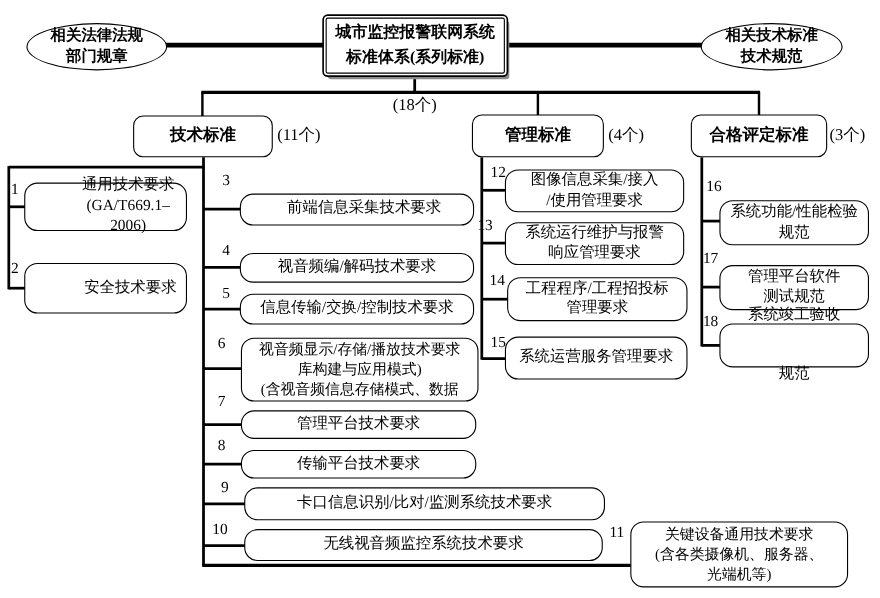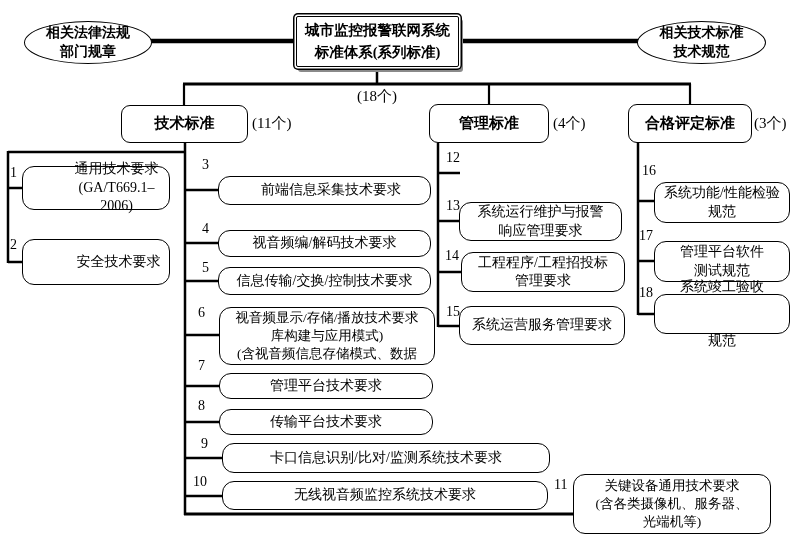--- a/index.html
+++ b/index.html
@@ -161,22 +161,26 @@
   </div>
 
   <div class="num" style="left:554px;top:478px;">11</div>
   <div class="node small" style="left:573px;top:474px;width:198px;height:60px;">
     <span>关键设备通用技术要求</span>
     <span>(含各类摄像机、服务器、</span>
     <span>光端机等)</span>
   </div>
 
   <div class="num" style="left:446px;top:151px;">12</div>
-
-  <div class="num" style="left:446px;top:199px;">13</div>
+  <div class="node" style="left:459px;top:154px;width:163px;height:39px;">
+    <span>图像信息采集/接入</span>
+    <span>/使用管理要求</span>
+  </div>
+
+  <div class="num" style="left:434px;top:199px;">13</div>
   <div class="node" style="left:459px;top:202px;width:163px;height:39px;">
     <span>系统运行维护与报警</span>
     <span>响应管理要求</span>
   </div>
 
   <div class="num" style="left:445px;top:249px;">14</div>
   <div class="node" style="left:461px;top:252px;width:164px;height:40px;">
     <span>工程程序/工程招投标</span>
     <span>管理要求</span>
   </div>

